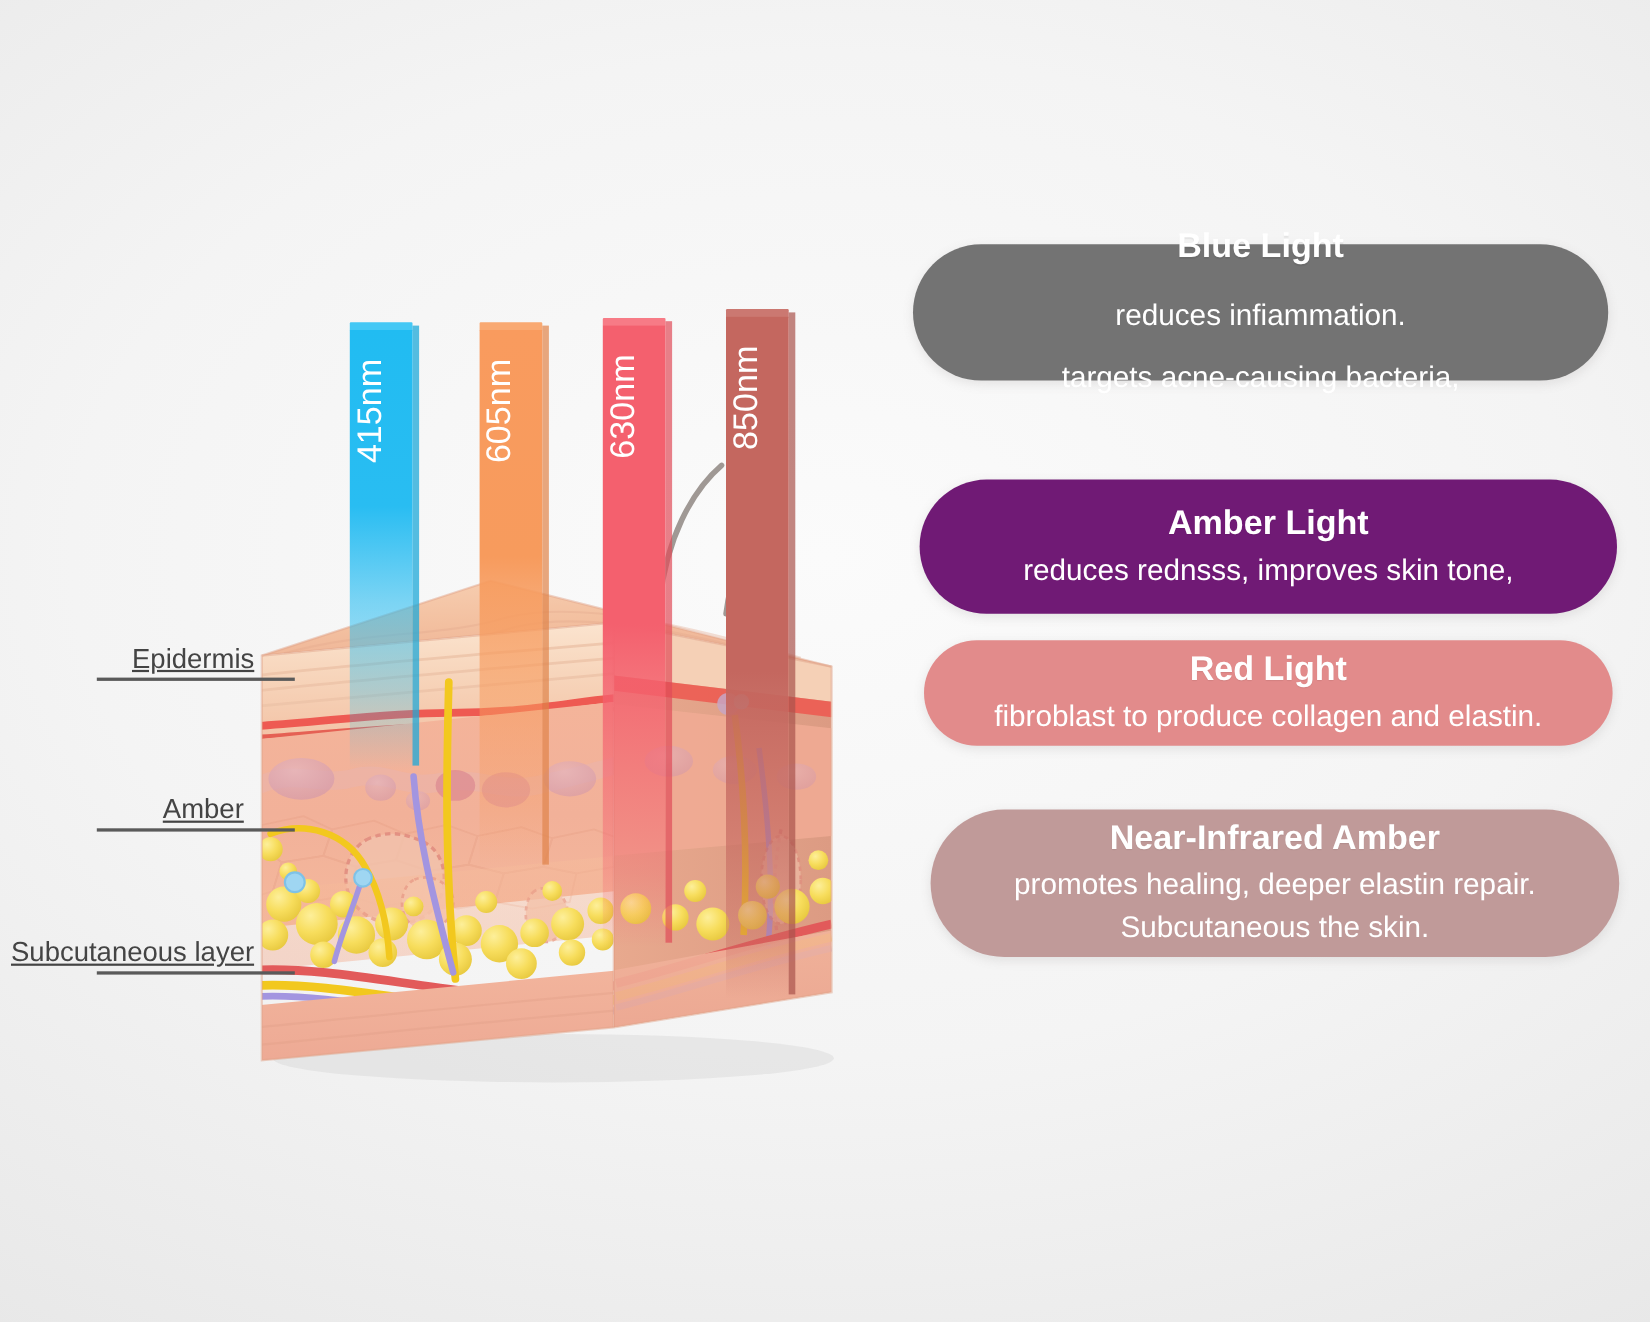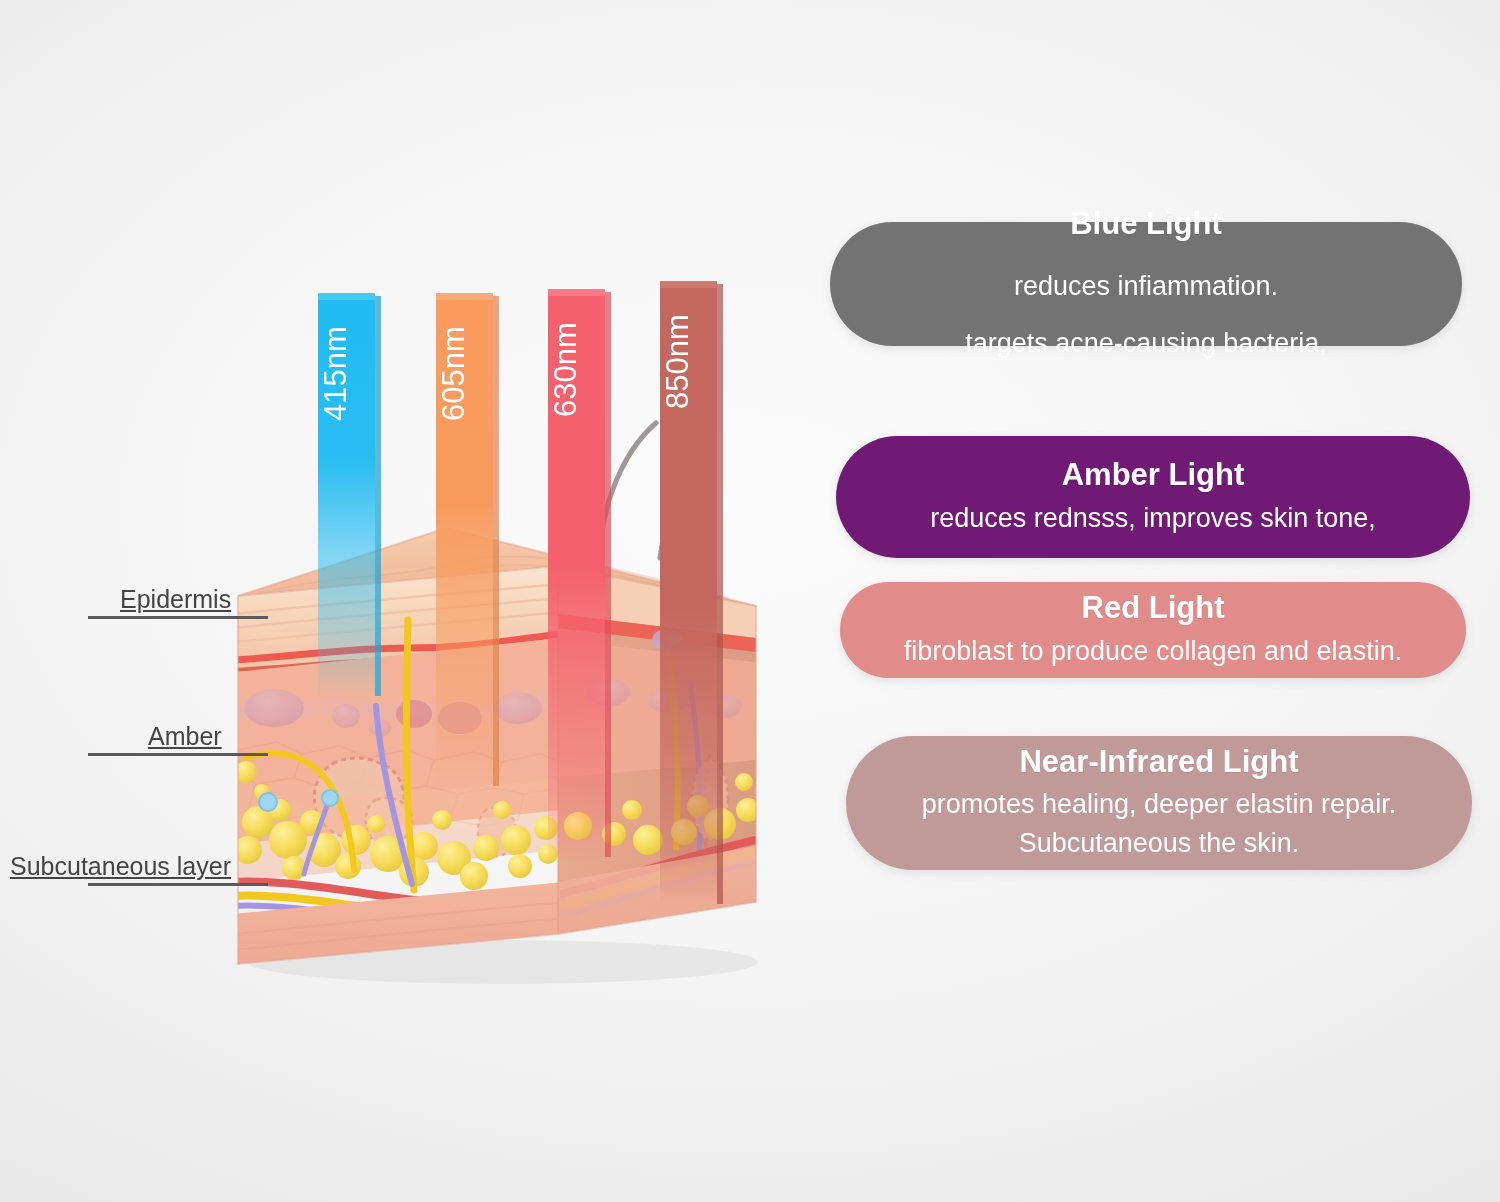--- a/index.html
+++ b/index.html
@@ -294,19 +294,19 @@
       <div class="title">Amber Light</div>
       <div class="line">reduces rednsss, improves skin tone,</div>
     </div>
 
     <div class="card" style="left:22px;top:550px;width:626px;height:96px;background:#e28b8b;margin-top:32px;">
       <div class="title">Red Light</div>
       <div class="line">fibroblast to produce collagen and elastin.</div>
     </div>
 
     <div class="card" style="left:28px;top:736px;width:626px;height:134px;background:#c09a99;">
-      <div class="title">Near-Infrared Light</div>
+      <div class="title">Near-Infrared Amber</div>
       <div class="line">promotes healing, deeper elastin repair.</div>
       <div class="line">Subcutaneous the skin.</div>
     </div>
   </div>
 
 </div>
 
 </body></html>

